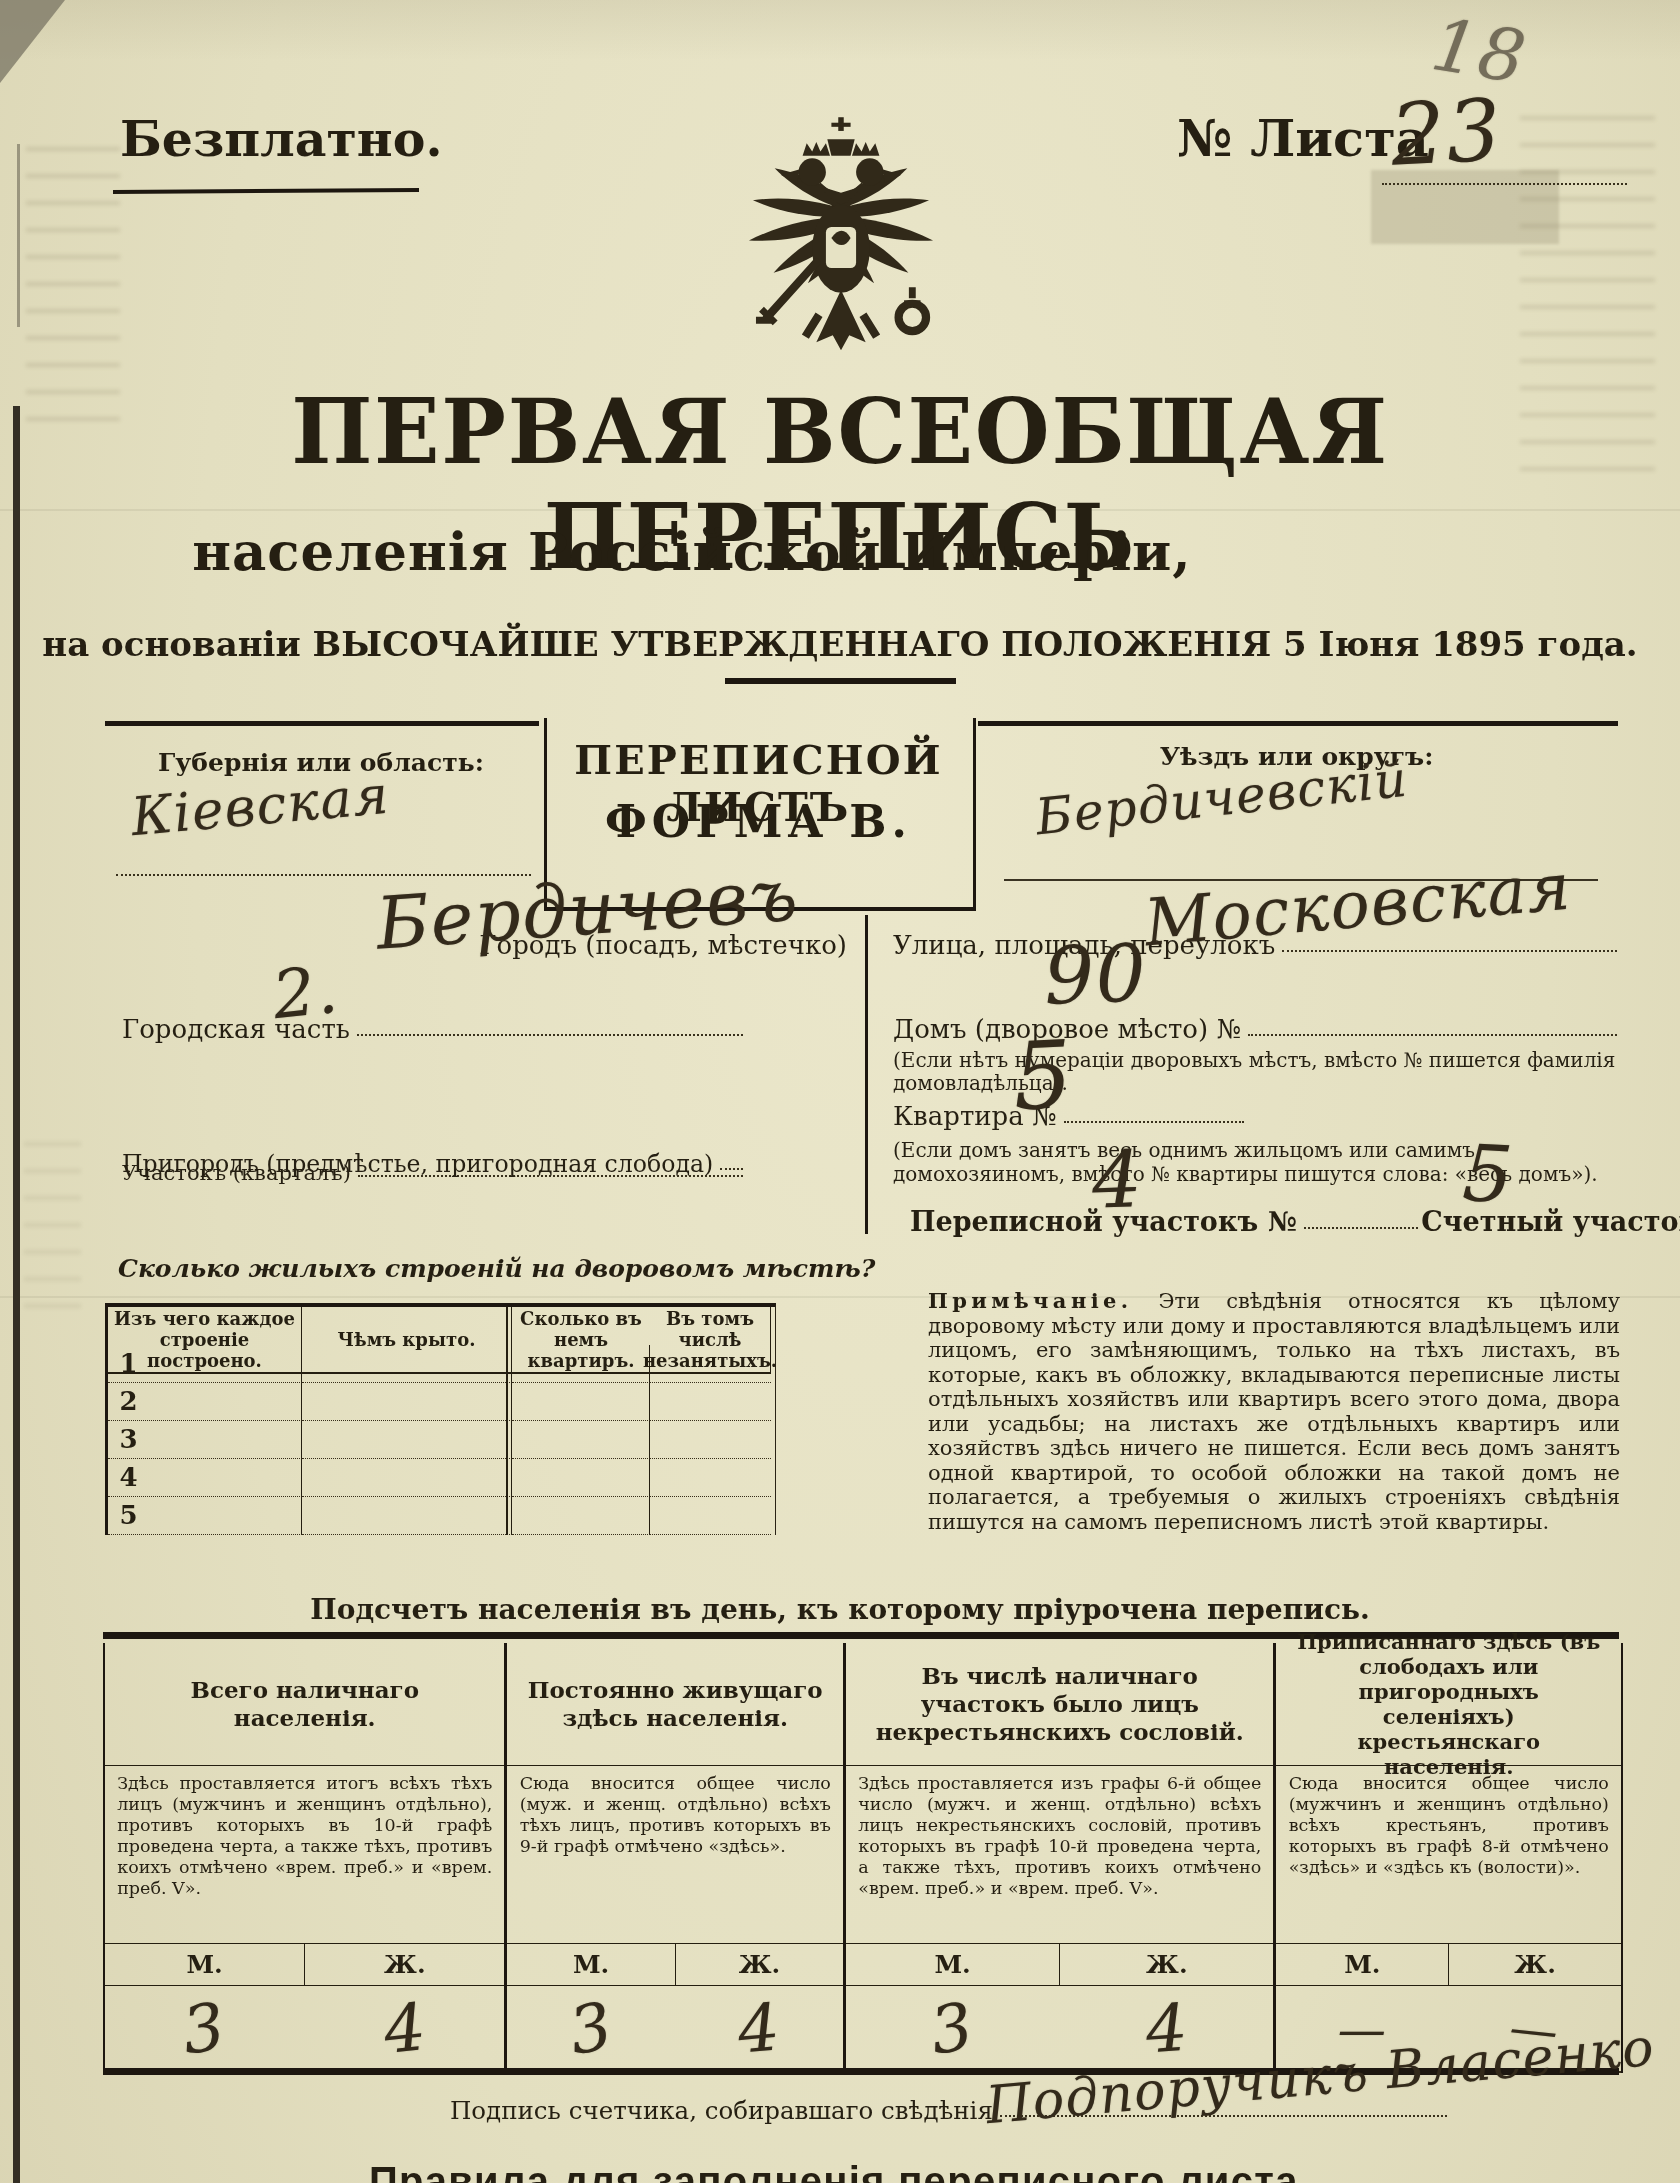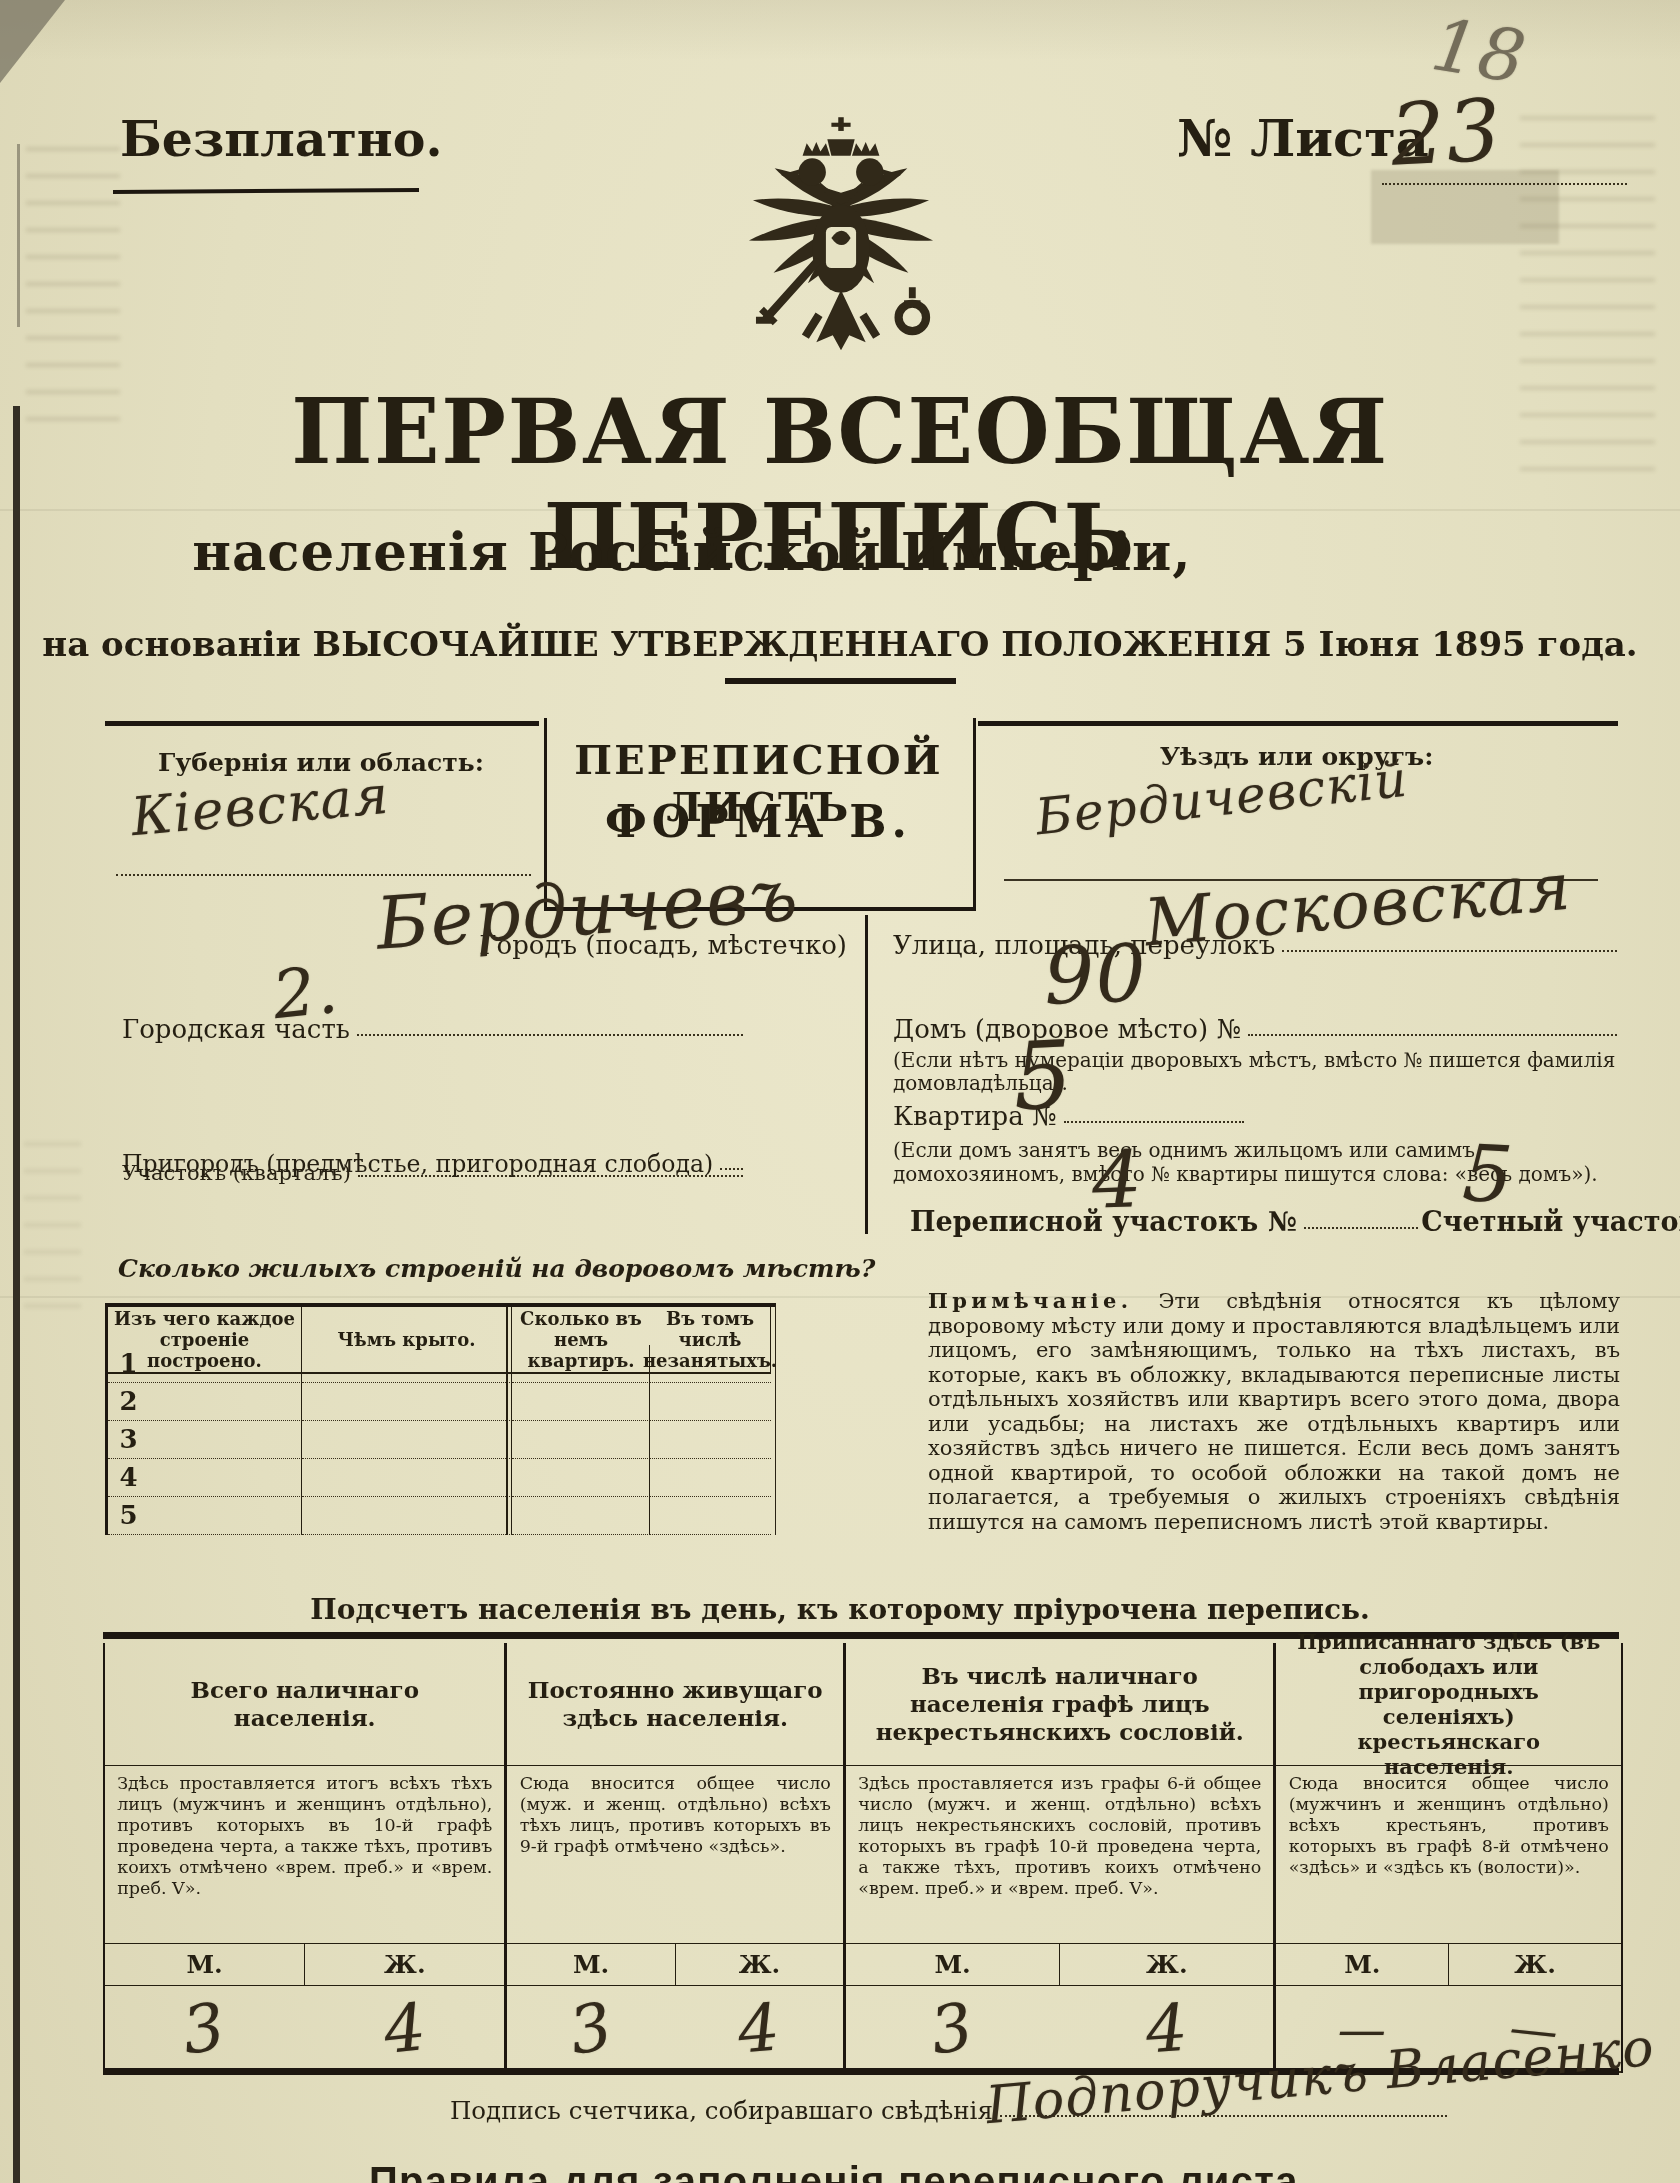--- a/index.html
+++ b/index.html
@@ -275,21 +275,21 @@
       <div class="g-vals">
         <div>
             <span class="hand" style="transform:rotate(-10deg);">3</span>
           </div>
         <div>
             <span class="hand" style="transform:rotate(-5deg);">4</span>
           </div>
       </div>
     </div>
     <div class="pgroup" style="width:428px;">
-      <div class="g-header">Въ числѣ наличнаго населенія графѣ лицъ некрестьянскихъ сословій.</div>
+      <div class="g-header">Въ числѣ наличнаго участокъ было лицъ некрестьянскихъ сословій.</div>
       <div class="g-desc">Здѣсь проставляется изъ графы 6-й общее число (мужч. и женщ. отдѣльно) всѣхъ лицъ некрестьянскихъ сословій, противъ которыхъ въ графѣ 10-й проведена черта, а также тѣхъ, противъ коихъ отмѣчено «врем. преб.» и «врем. преб. V».</div>
       <div class="g-mj">
         <div>М.</div>
         <div>Ж.</div>
       </div>
       <div class="g-vals">
         <div>
             <span class="hand" style="transform:rotate(-9deg);">3</span>
           </div>
         <div>

